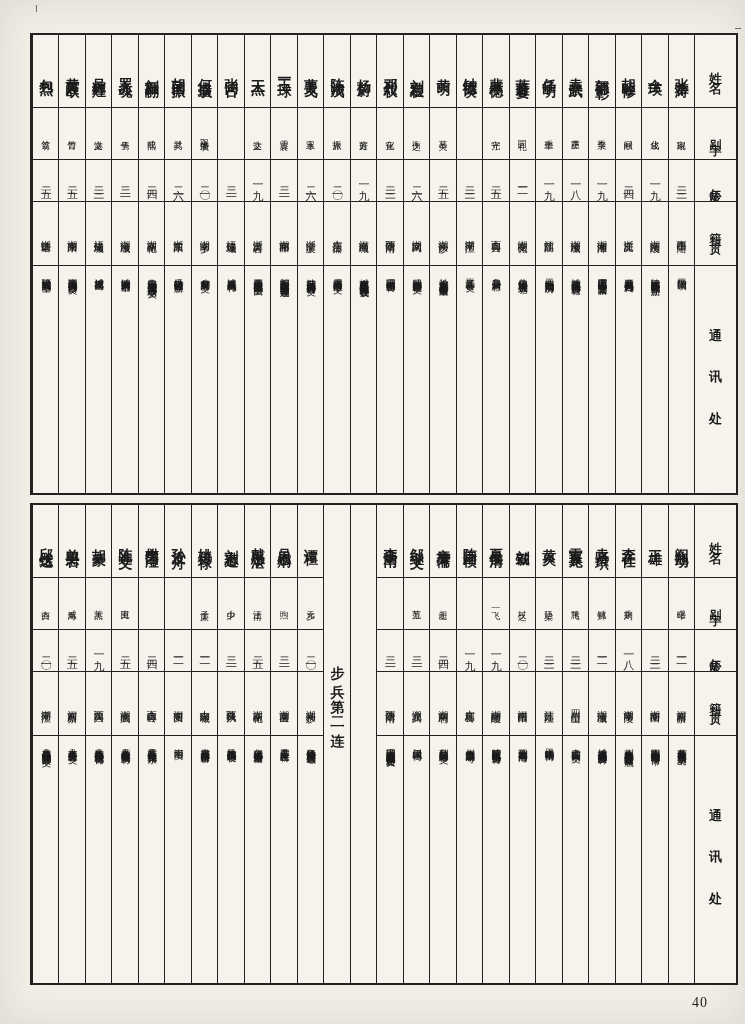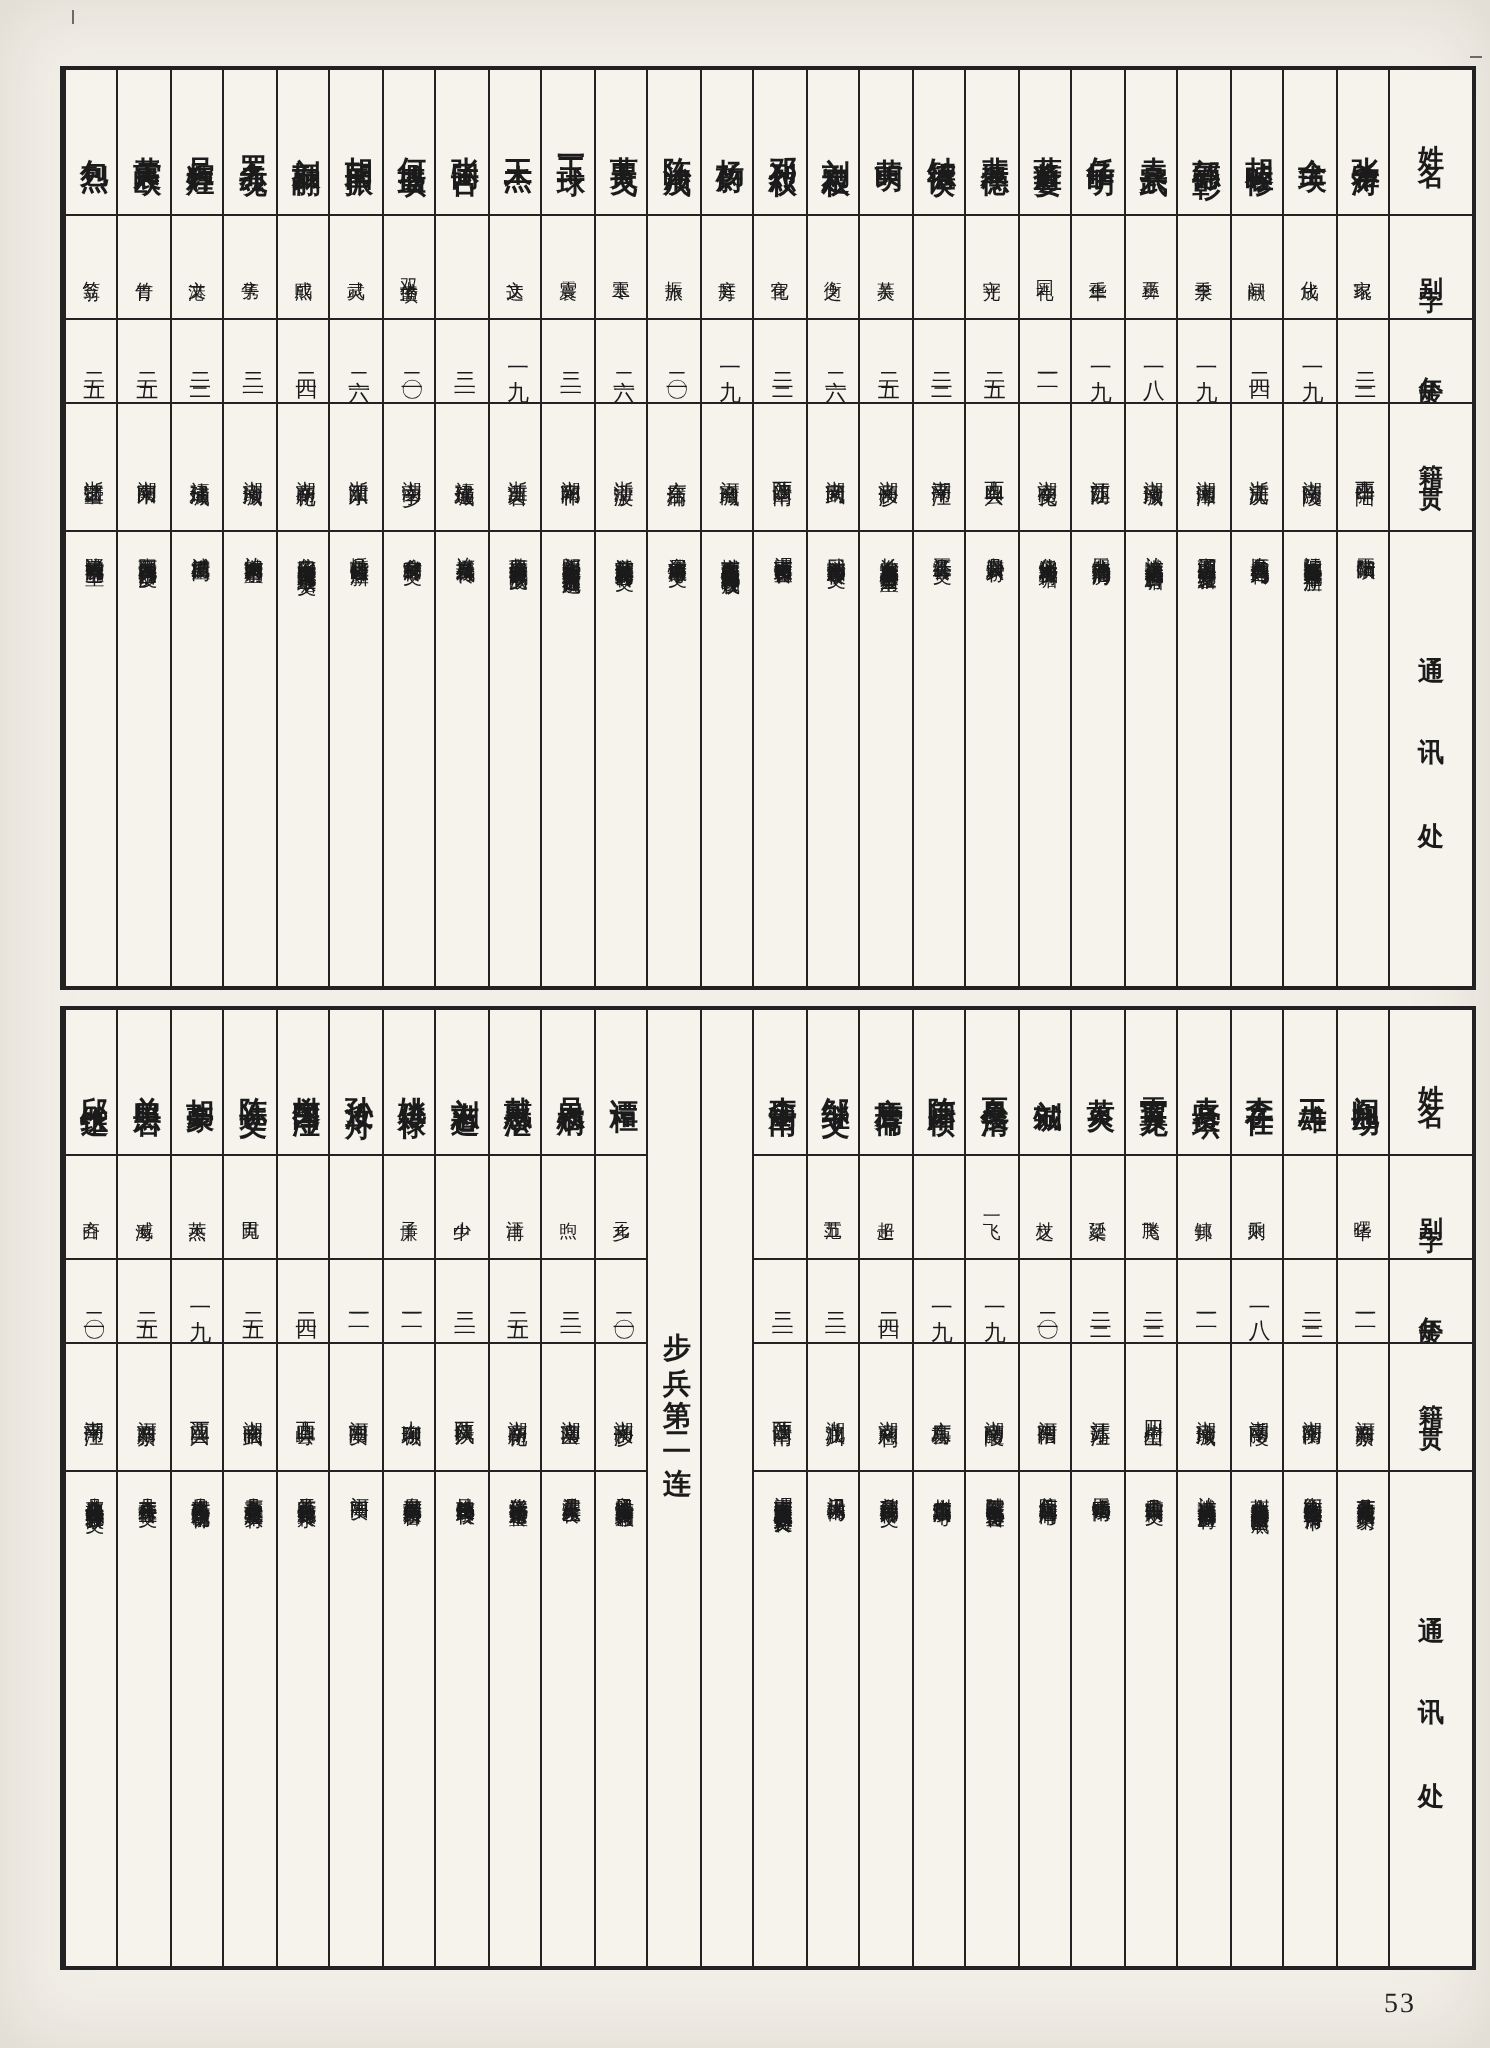--- a/index.html
+++ b/index.html
@@ -929,14 +929,14 @@
         </div>
         <div class="cell origin">
           <span class="vt t-origin">湖南平江</span>
         </div>
         <div class="cell addr">
           <span class="vt t-addr">本县北门厚记号代收转北乡雷公段交</span>
         </div>
       </div>
     </section>
 
-  <div class="page-number">53</div>
+  <div class="page-number">40</div>
 </div>
 
 </body></html>

